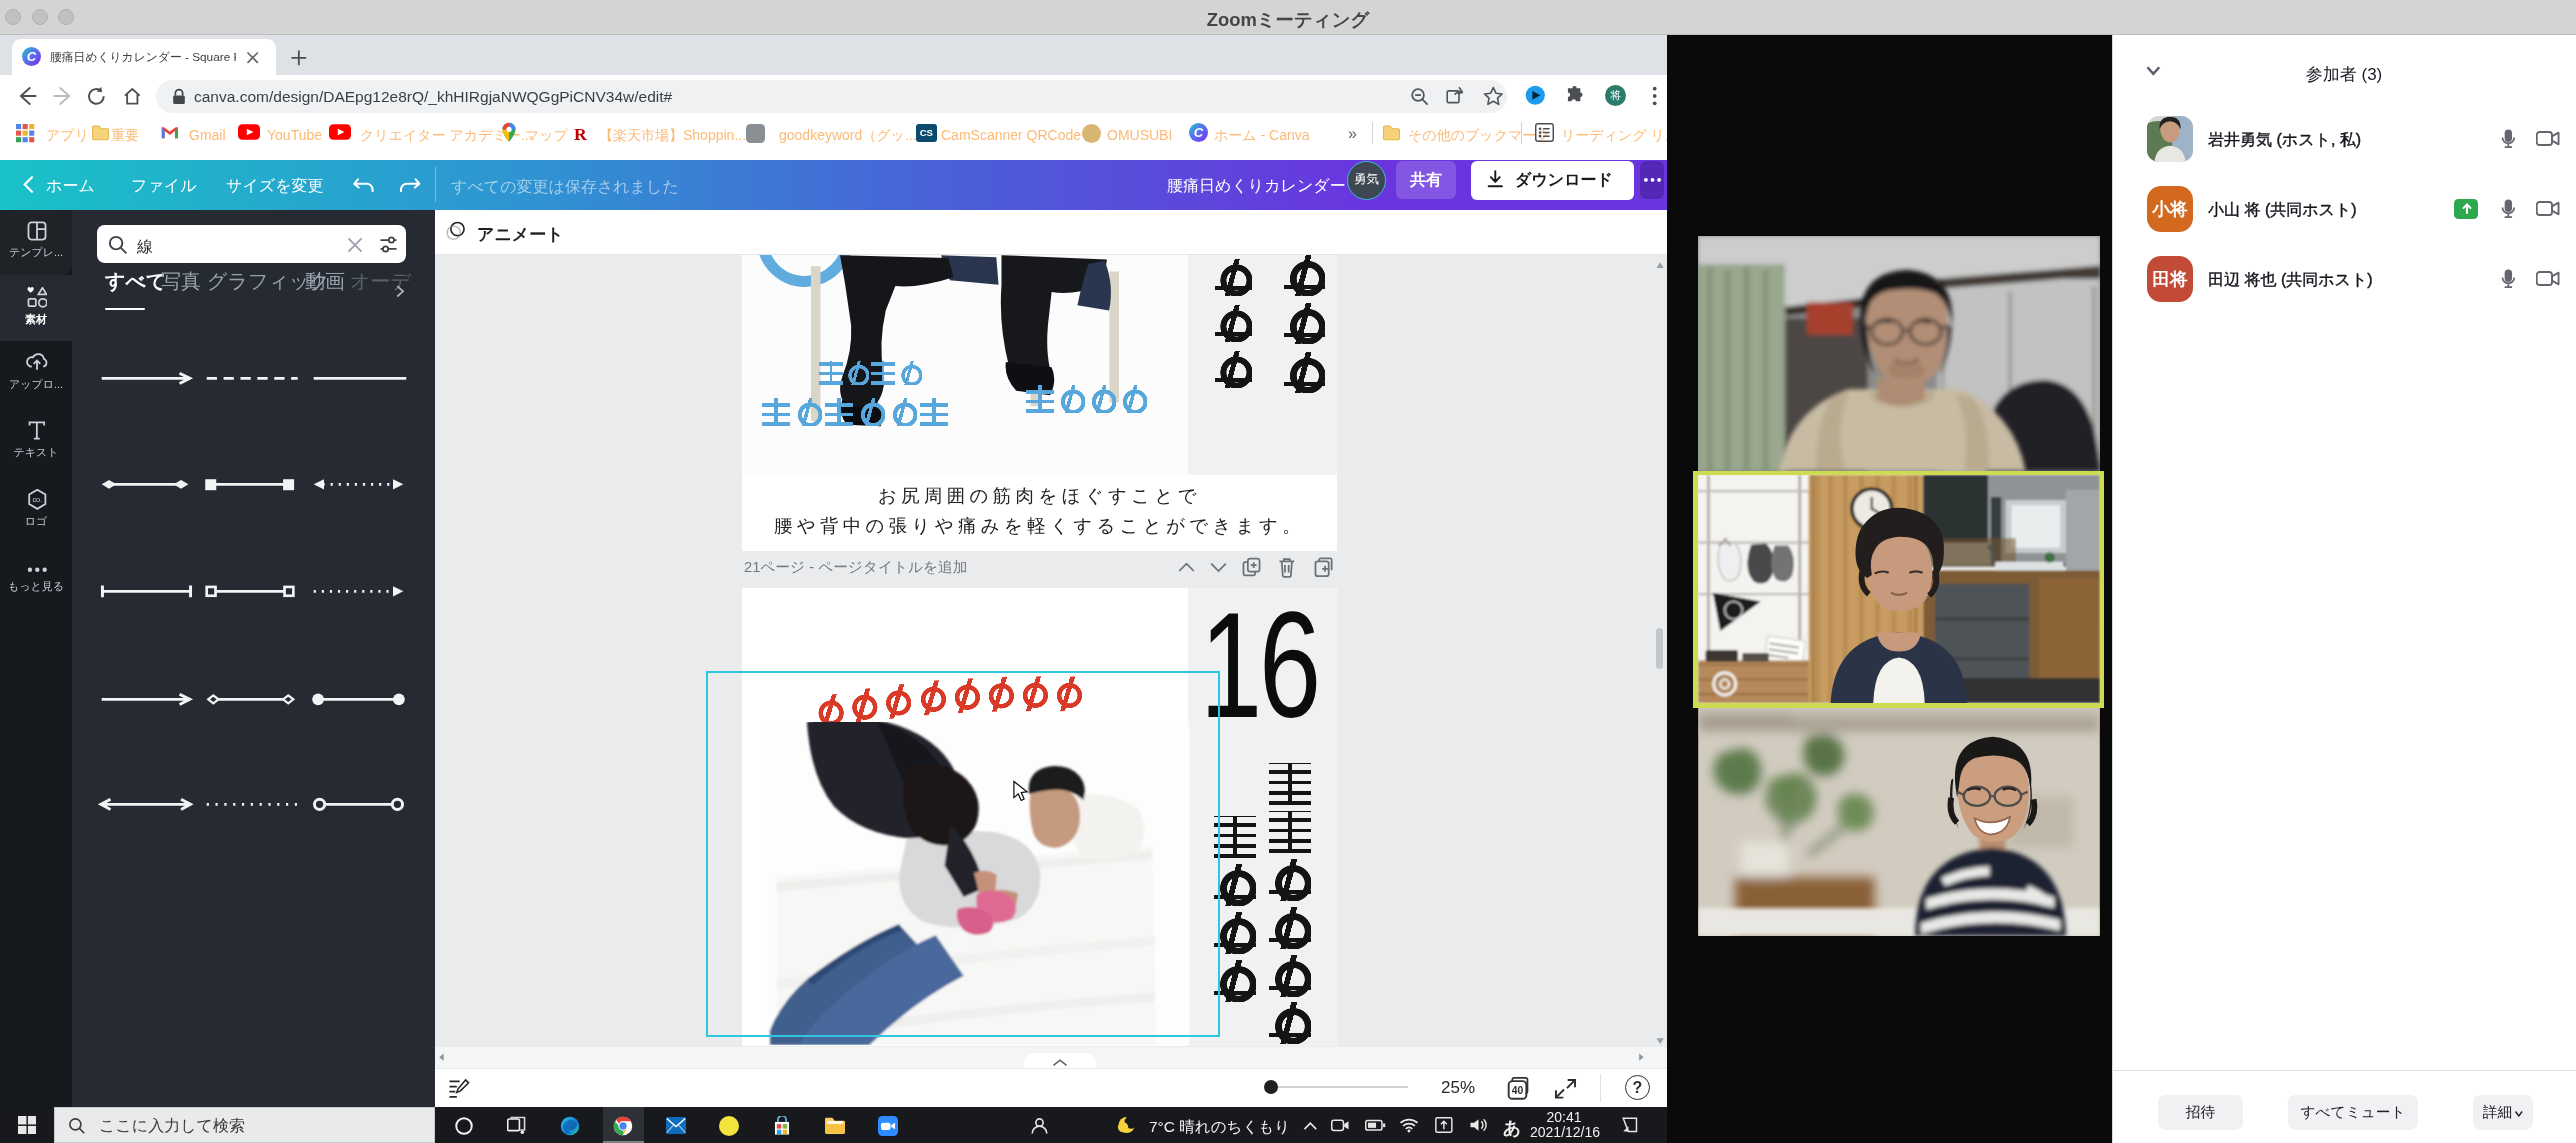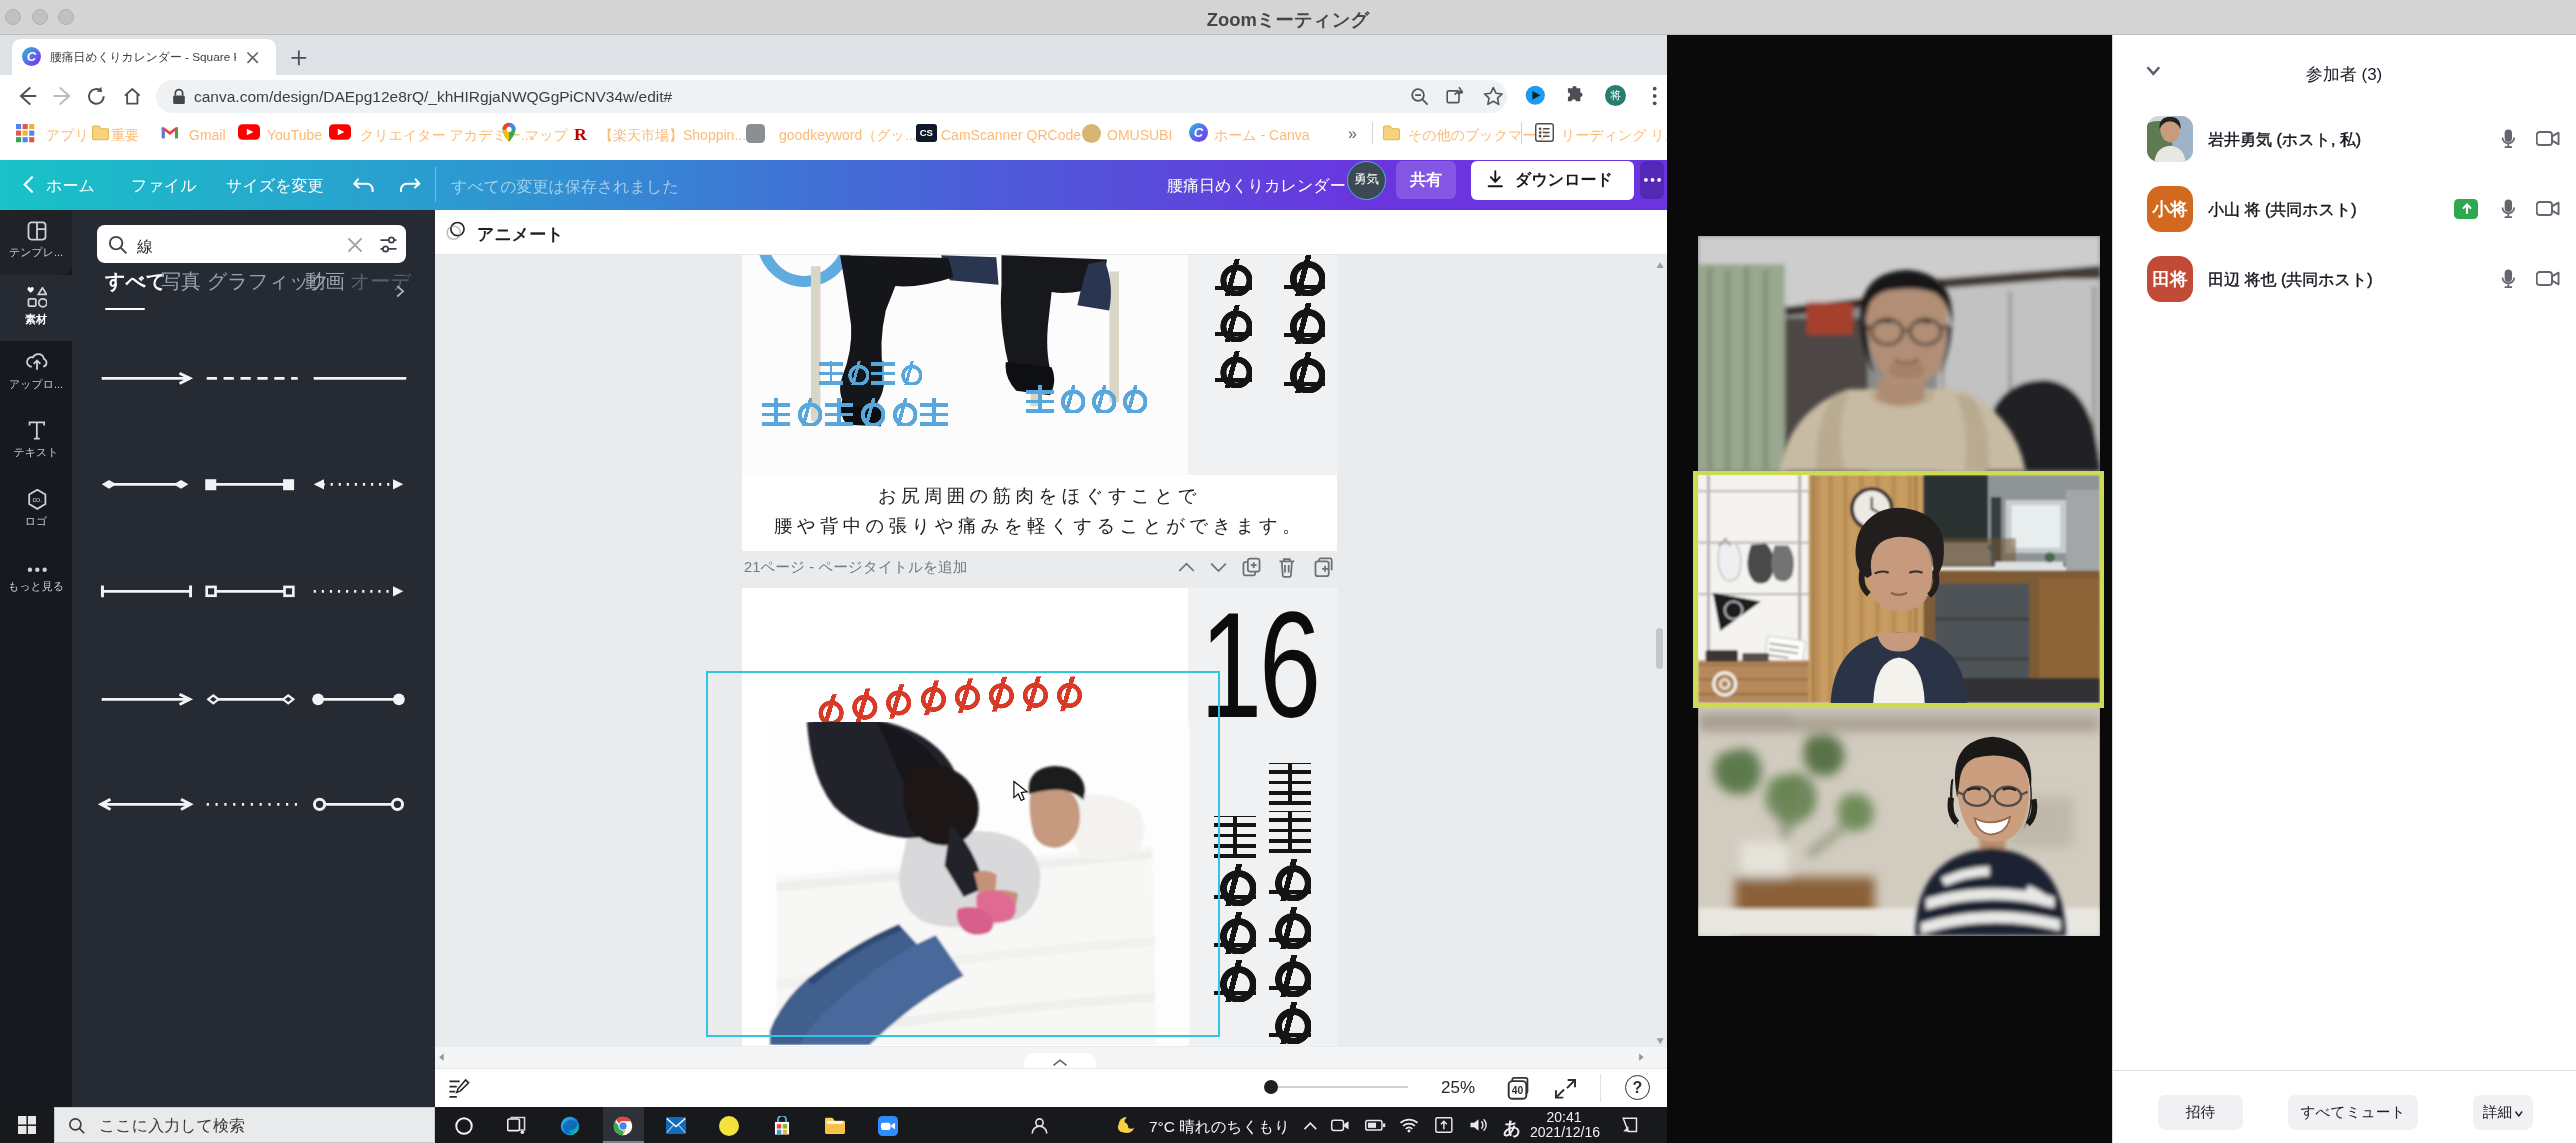--- a/index.html
+++ b/index.html
@@ -143,21 +143,21 @@
       <path d="M11 1 a9 9 0 0 1 9 9 l-9 1 Z" fill="#4285f4"></path>
       <path d="M2 10 a9 9 0 0 1 9-9 l0 10 Z" fill="#ea4335"></path>
       <path d="M11 27 C11 27 2 17 2 10 l9 1 Z" fill="#fbbc04"></path>
       <circle cx="11" cy="10" r="3.6" fill="#fff"></circle>
     </svg>
 <div class="bmtxt abs" style="left:525px">マップ</div>
 <div class="abs" style="left:574px;top:124px;font-size:17.7px;font-weight:bold;color:#bf0000;font-family:'Liberation Serif',serif">R</div>
 <div class="bmtxt abs" style="left:599px">【楽天市場】Shoppin...</div>
 <div class="abs" style="left:746px;top:124px;width:19px;height:19px;border-radius:4.4px;background:#8a8f94"></div>
 <div class="bmtxt abs" style="left:779px">goodkeyword（グッ...</div>
-<div class="abs" style="left:916px;top:124px;width:20.6px;height:17.7px;background:#0f172a;border-radius:2.9px;color:#fff;font-size:9.6px;font-weight:bold;text-align:center;line-height:17.7px">CS</div>
+<div class="abs" style="left:916px;top:124px;width:20.6px;height:17.7px;background:#0c4a6e;border-radius:2.9px;color:#fff;font-size:9.6px;font-weight:bold;text-align:center;line-height:17.7px">CS</div>
 <div class="bmtxt abs" style="left:941px">CamScanner QRCode</div>
 <div class="abs" style="left:1082px;top:124px;width:19px;height:19px;border-radius:50%;background:#d8b570"></div>
 <div class="bmtxt abs" style="left:1107px">OMUSUBI</div>
 <svg class="abs" style="left:1189px;top:123px" width="19" height="19" viewBox="0 0 26 26">
       <circle cx="13" cy="13" r="13" fill="url(#cv)"></circle>
       <text x="13" y="19" font-size="18" font-style="italic" font-weight="bold" fill="#fff" text-anchor="middle">C</text>
     </svg>
 <div class="bmtxt abs" style="left:1214px">ホーム - Canva</div>
 <div class="abs" style="left:1348px;top:125px;font-size:16px;color:#5f6368">»</div>
 <div class="abs" style="left:1372px;top:122px;width:0.7px;height:22px;background:#d0d3d6"></div>

